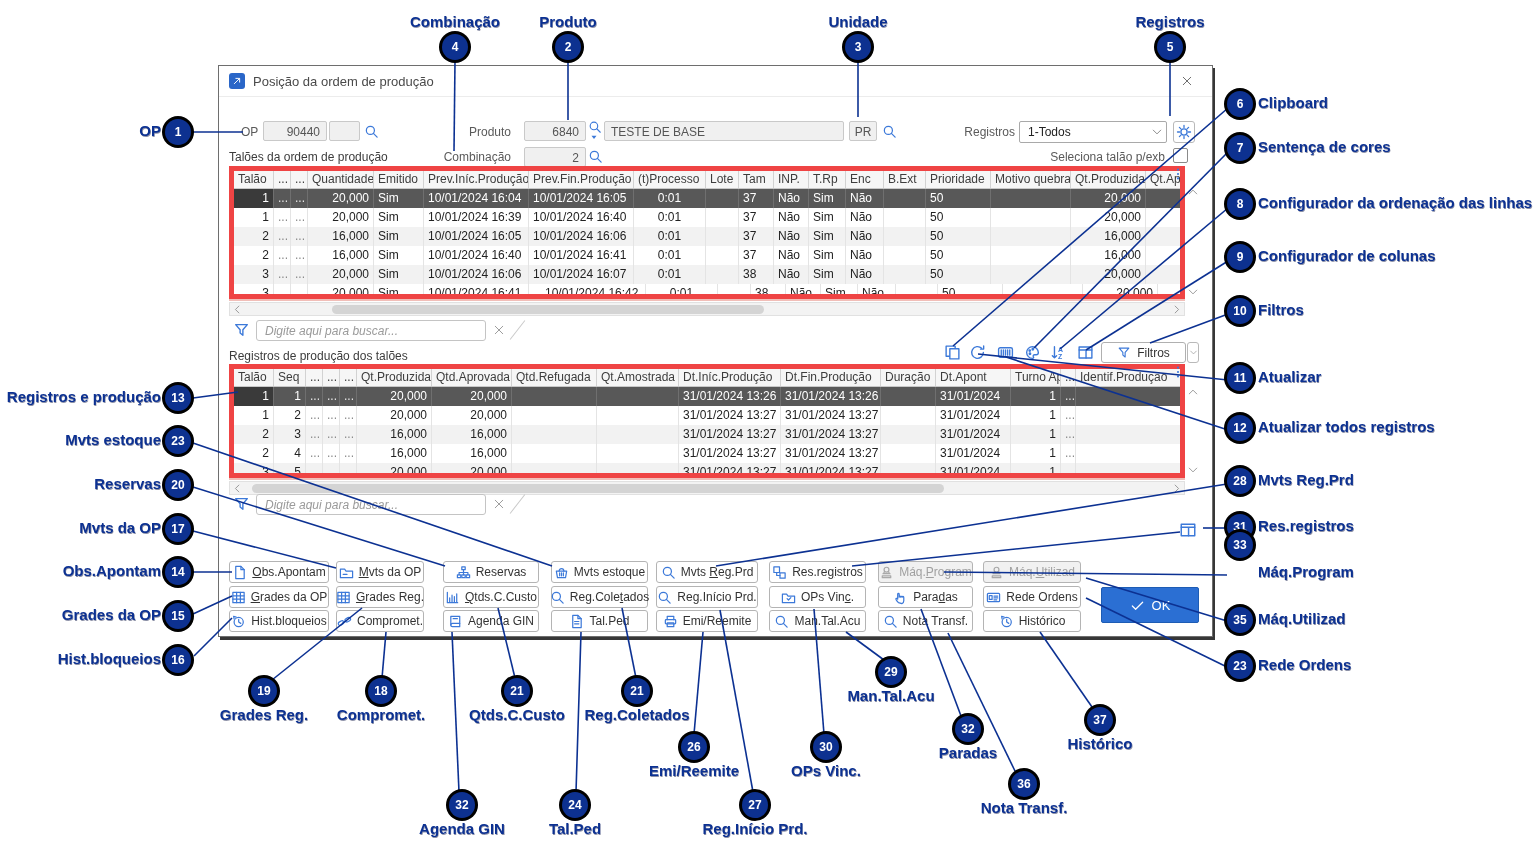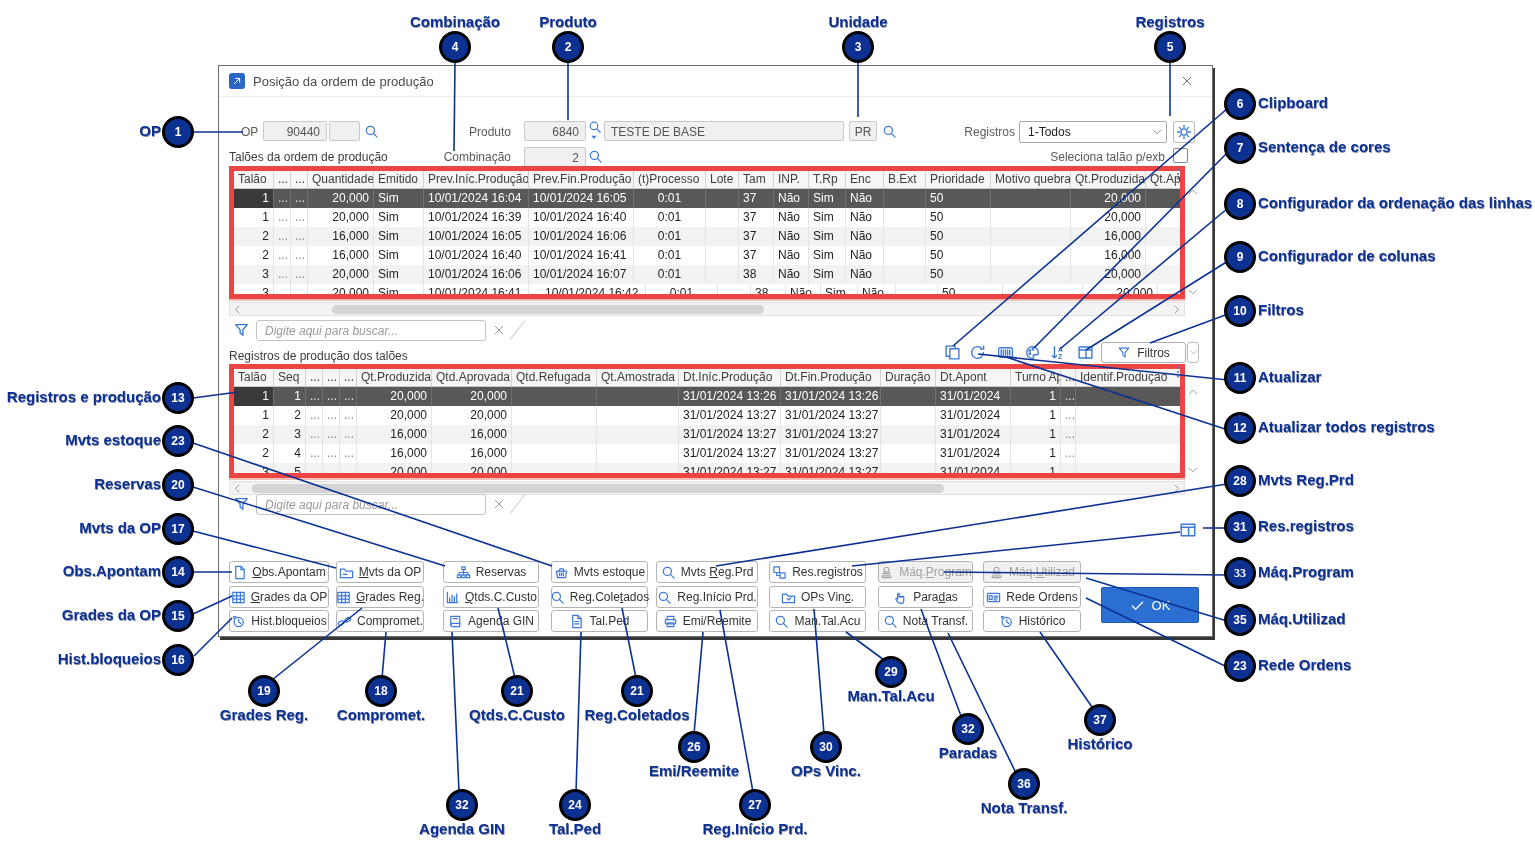--- a/index.html
+++ b/index.html
@@ -1024,21 +1024,21 @@
       <div class="co" style="left: 1227px; top: 468px;">28</div>
       <div class="colbl" style="left: 1258px; top: 471px;">Mvts Reg.Prd</div>
       <div class="co" style="left: 878px; top: 659px;">29</div>
       <div class="colbl" style="left: 801px; width: 180px; text-align: center; top: 687px;">Man.Tal.Acu</div>
       <div class="co" style="left: 813px; top: 734px;">30</div>
       <div class="colbl" style="left: 736px; width: 180px; text-align: center; top: 762px;">OPs Vinc.</div>
       <div class="co" style="left: 1227px; top: 514px;">31</div>
       <div class="colbl" style="left: 1258px; top: 517px;">Res.registros</div>
       <div class="co" style="left: 955px; top: 716px;">32</div>
       <div class="colbl" style="left: 878px; width: 180px; text-align: center; top: 744px;">Paradas</div>
-      <div class="co" style="left: 1227px; top: 560px; font-family: Liberation Serif, serif;">33</div>
+      <div class="co" style="left: 1227px; top: 532px;">33</div>
       <div class="colbl" style="left: 1258px; top: 563px;">Máq.Program</div>
       <div class="co" style="left: 1227px; top: 653px;">23</div>
       <div class="colbl" style="left: 1258px; top: 656px;">Rede Ordens</div>
       <div class="co" style="left: 1227px; top: 607px;">35</div>
       <div class="colbl" style="left: 1258px; top: 610px;">Máq.Utilizad</div>
       <div class="co" style="left: 1011px; top: 771px;">36</div>
       <div class="colbl" style="left: 934px; width: 180px; text-align: center; top: 799px;">Nota Transf.</div>
       <div class="co" style="left: 1087px; top: 707px;">37</div>
       <div class="colbl" style="left: 1010px; width: 180px; text-align: center; top: 735px;">Histórico</div>
     </div>

